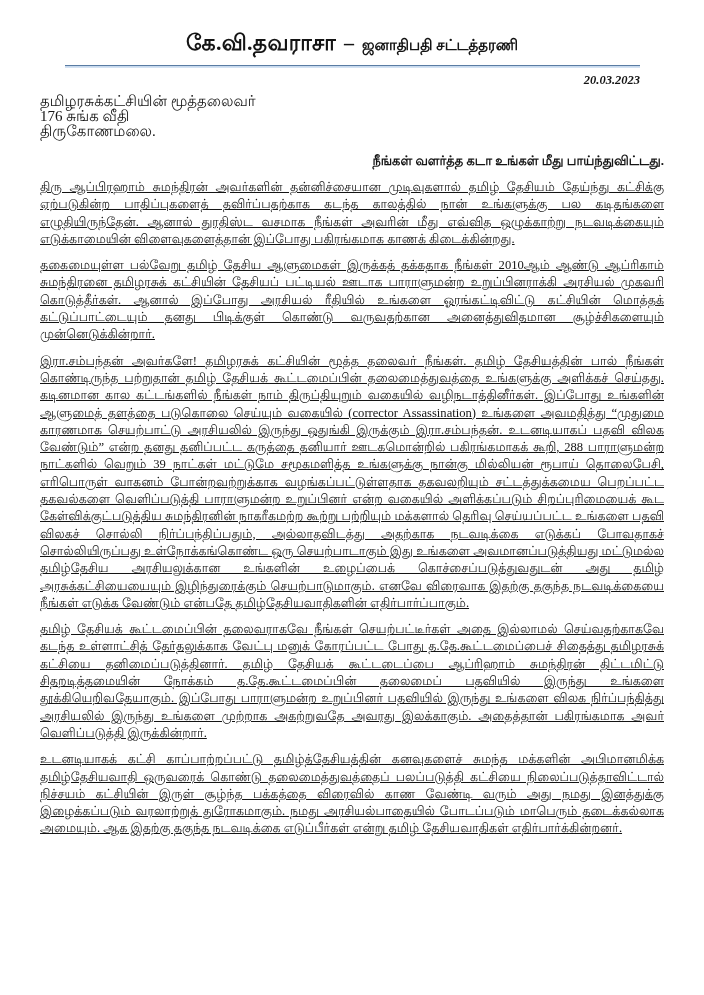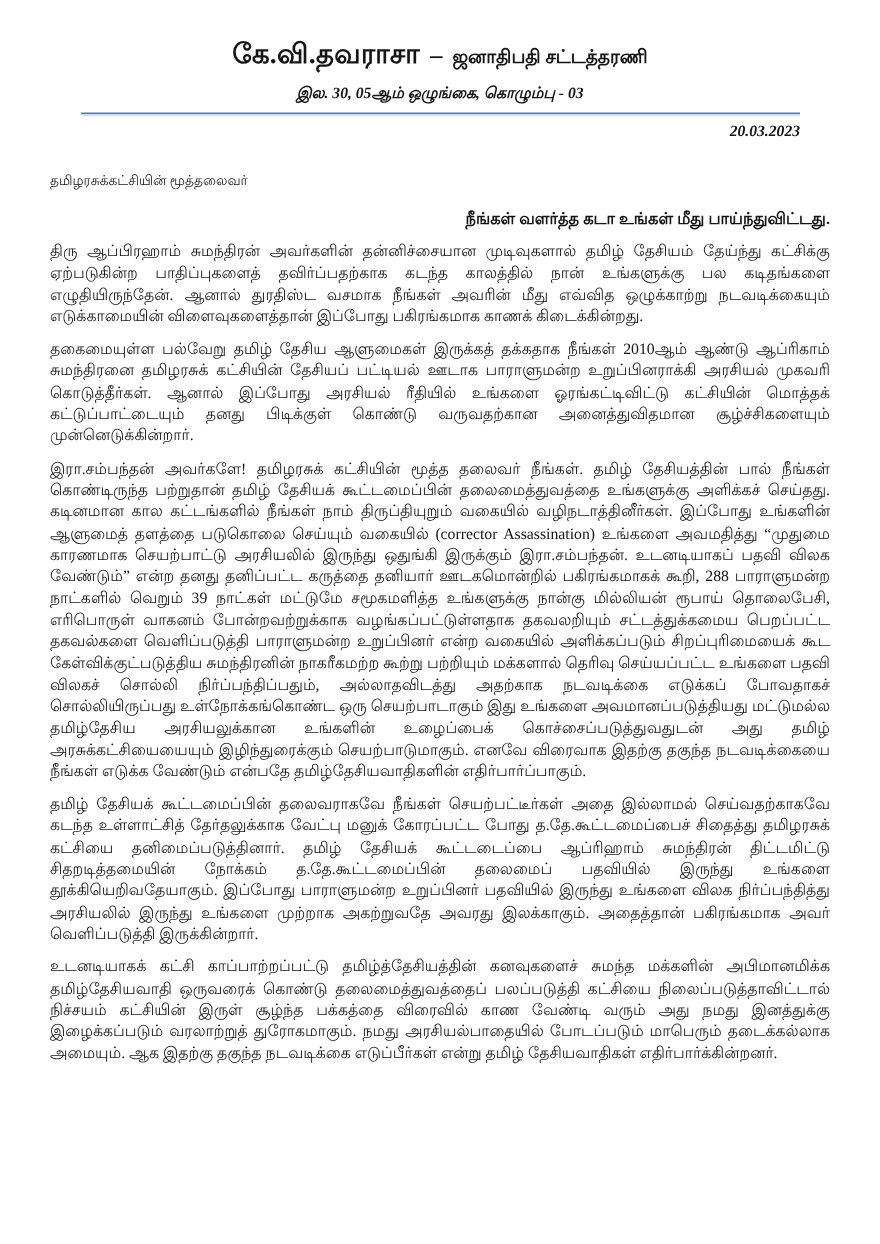--- a/index.html
+++ b/index.html
@@ -24,54 +24,56 @@
     height:3px;
     margin:7px 24px 0 25px;
     background:linear-gradient(to bottom,#5a7ca3 0%,#5a7ca3 38%,#c3d6ec 38%,#dbe7f5 100%);
   }
   .date-line {
     text-align:right;
     font-weight:bold; font-style:italic;
     font-size:12.5px;
     margin:5px 24px 0 0;
   }
-  .recipient { margin-top:25px; font-size:11px; line-height:15px; }
+  .recipient { margin-top:6px; font-size:15px; line-height:15px; }
   .subject {
     text-align:right;
     font-weight:bold;
     font-size:13px;
     margin:14px 0 0 0;
   }
   .body-text p {
     font-size:12.6px;
     line-height:17.3px;
     text-align:justify;
     margin:9px 0 0 0;
+    text-decoration:underline;
   }
 </style>
 </head>
 <body>
 
 <div class="page">
 
   <div class="letterhead">
     <div class="lh-line1">
       <span class="lh-name">கே.வி.தவராசா</span>
       <span class="lh-sep">–</span>
       <span class="lh-role">ஜனாதிபதி சட்டத்தரணி</span>
     </div>
-    <div class="lh-addr">இல. 30, 05ஆம் ஒழுங்கை, கொழும்பு - 03</div>
   </div>
 
   <div class="rule"></div>
 
   <div class="date-line">20.03.2023</div>
 
   <div class="recipient">
     <div>தமிழரசுக்கட்சியின் மூத்தலைவர்</div>
+    <div>176 சுங்க வீதி</div>
+    <div>திருகோணமலை.</div>
   </div>
 
   <div class="subject">நீங்கள் வளர்த்த கடா உங்கள் மீது பாய்ந்துவிட்டது.</div>
 
   <div class="body-text">
     <p>திரு ஆப்பிரஹாம் சுமந்திரன் அவர்களின் தன்னிச்சையான முடிவுகளால் தமிழ் தேசியம் தேய்ந்து கட்சிக்கு ஏற்படுகின்ற பாதிப்புகளைத் தவிர்ப்பதற்காக கடந்த காலத்தில் நான் உங்களுக்கு பல கடிதங்களை எழுதியிருந்தேன். ஆனால் துரதிஸ்ட வசமாக நீங்கள் அவரின் மீது எவ்வித ஒழுக்காற்று நடவடிக்கையும் எடுக்காமையின் விளைவுகளைத்தான் இப்போது பகிரங்கமாக காணக் கிடைக்கின்றது.</p>
     <p>தகைமையுள்ள பல்வேறு தமிழ் தேசிய ஆளுமைகள் இருக்கத் தக்கதாக நீங்கள் 2010ஆம் ஆண்டு ஆப்ரிகாம் சுமந்திரனை தமிழரசுக் கட்சியின் தேசியப் பட்டியல் ஊடாக பாராளுமன்ற உறுப்பினராக்கி அரசியல் முகவரி கொடுத்தீர்கள். ஆனால் இப்போது அரசியல் ரீதியில் உங்களை ஓரங்கட்டிவிட்டு கட்சியின் மொத்தக் கட்டுப்பாட்டையும் தனது பிடிக்குள் கொண்டு வருவதற்கான அனைத்துவிதமான சூழ்ச்சிகளையும் முன்னெடுக்கின்றார்.</p>
     <p>இரா.சம்பந்தன் அவர்களே! தமிழரசுக் கட்சியின் மூத்த தலைவர் நீங்கள். தமிழ் தேசியத்தின் பால் நீங்கள் கொண்டிருந்த பற்றுதான் தமிழ் தேசியக் கூட்டமைப்பின் தலைமைத்துவத்தை உங்களுக்கு அளிக்கச் செய்தது. கடினமான கால கட்டங்களில் நீங்கள் நாம் திருப்தியுறும் வகையில் வழிநடாத்தினீர்கள். இப்போது உங்களின் ஆளுமைத் தளத்தை படுகொலை செய்யும் வகையில் (corrector Assassination) உங்களை அவமதித்து “முதுமை காரணமாக செயற்பாட்டு அரசியலில் இருந்து ஒதுங்கி இருக்கும் இரா.சம்பந்தன். உடனடியாகப் பதவி விலக வேண்டும்” என்ற தனது தனிப்பட்ட கருத்தை தனியார் ஊடகமொன்றில் பகிரங்கமாகக் கூறி, 288 பாராளுமன்ற நாட்களில் வெறும் 39 நாட்கள் மட்டுமே சமூகமளித்த உங்களுக்கு நான்கு மில்லியன் ரூபாய் தொலைபேசி, எரிபொருள் வாகனம் போன்றவற்றுக்காக வழங்கப்பட்டுள்ளதாக தகவலறியும் சட்டத்துக்கமைய பெறப்பட்ட தகவல்களை வெளிப்படுத்தி பாராளுமன்ற உறுப்பினர் என்ற வகையில் அளிக்கப்படும் சிறப்புரிமையைக் கூட கேள்விக்குட்படுத்திய சுமந்திரனின் நாகரீகமற்ற கூற்று பற்றியும் மக்களால் தெரிவு செய்யப்பட்ட உங்களை பதவி விலகச் சொல்லி நிர்ப்பந்திப்பதும், அல்லாதவிடத்து அதற்காக நடவடிக்கை எடுக்கப் போவதாகச் சொல்லியிருப்பது உள்நோக்கங்கொண்ட ஒரு செயற்பாடாகும் இது உங்களை அவமானப்படுத்தியது மட்டுமல்ல தமிழ்தேசிய அரசியலுக்கான உங்களின் உழைப்பைக் கொச்சைப்படுத்துவதுடன் அது தமிழ் அரசுக்கட்சியையையும் இழிந்துரைக்கும் செயற்பாடுமாகும். எனவே விரைவாக இதற்கு தகுந்த நடவடிக்கையை நீங்கள் எடுக்க வேண்டும் என்பதே தமிழ்தேசியவாதிகளின் எதிர்பார்ப்பாகும்.</p>
     <p>தமிழ் தேசியக் கூட்டமைப்பின் தலைவராகவே நீங்கள் செயற்பட்டீர்கள் அதை இல்லாமல் செய்வதற்காகவே கடந்த உள்ளாட்சித் தேர்தலுக்காக வேட்பு மனுக் கோரப்பட்ட போது த.தே.கூட்டமைப்பைச் சிதைத்து தமிழரசுக் கட்சியை தனிமைப்படுத்தினார். தமிழ் தேசியக் கூட்டடைப்பை ஆப்ரிஹாம் சுமந்திரன் திட்டமிட்டு சிதறடித்தமையின் நோக்கம் த.தே.கூட்டமைப்பின் தலைமைப் பதவியில் இருந்து உங்களை தூக்கியெறிவதேயாகும். இப்போது பாராளுமன்ற உறுப்பினர் பதவியில் இருந்து உங்களை விலக நிர்ப்பந்தித்து அரசியலில் இருந்து உங்களை முற்றாக அகற்றுவதே அவரது இலக்காகும். அதைத்தான் பகிரங்கமாக அவர் வெளிப்படுத்தி இருக்கின்றார்.</p>
     <p>உடனடியாகக் கட்சி காப்பாற்றப்பட்டு தமிழ்த்தேசியத்தின் கனவுகளைச் சுமந்த மக்களின் அபிமானமிக்க தமிழ்தேசியவாதி ஒருவரைக் கொண்டு தலைமைத்துவத்தைப் பலப்படுத்தி கட்சியை நிலைப்படுத்தாவிட்டால் நிச்சயம் கட்சியின் இருள் சூழ்ந்த பக்கத்தை விரைவில் காண வேண்டி வரும் அது நமது இனத்துக்கு இழைக்கப்படும் வரலாற்றுத் துரோகமாகும். நமது அரசியல்பாதையில் போடப்படும் மாபெரும் தடைக்கல்லாக அமையும். ஆக இதற்கு தகுந்த நடவடிக்கை எடுப்பீர்கள் என்று தமிழ் தேசியவாதிகள் எதிர்பார்க்கின்றனர்.</p>

